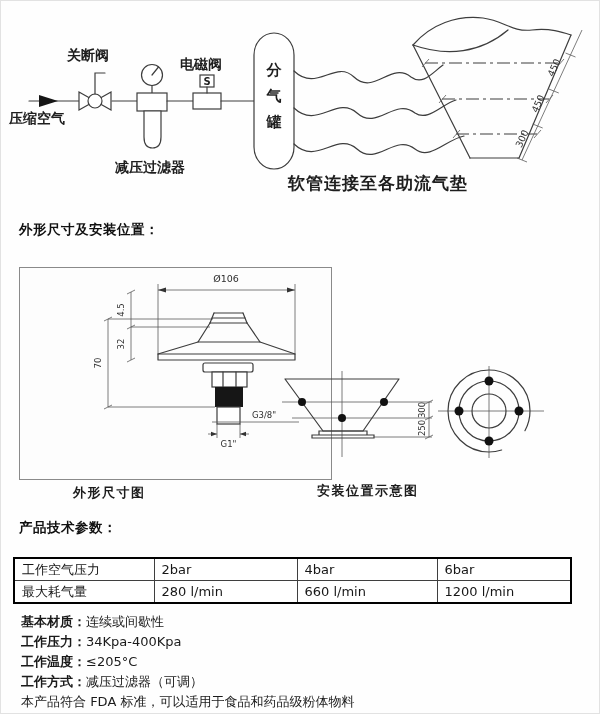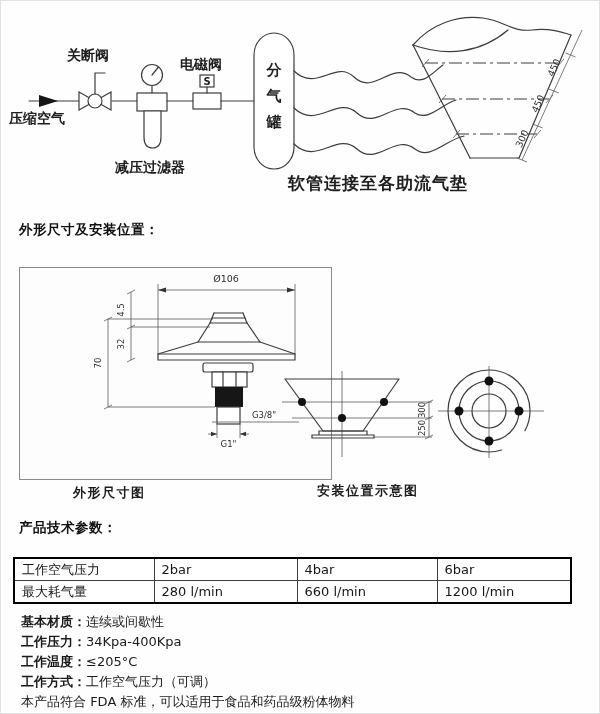--- a/index.html
+++ b/index.html
@@ -214,17 +214,17 @@
         <td>660 l/min</td>
         <td>1200 l/min</td>
       </tr>
     </tbody>
   </table>
 
   <div class="abs specs" style="left:20px;top:611px">
     <div><span class="sl">基本材质：</span><span>连续或间歇性</span></div>
     <div><span class="sl">工作压力：</span><span>34Kpa-400Kpa</span></div>
     <div><span class="sl">工作温度：</span><span>≤205°C</span></div>
-    <div><span class="sl">工作方式：</span><span>工作空气压力（可调）</span></div>
+    <div><span class="sl">工作方式：</span><span>减压过滤器（可调）</span></div>
     <div>本产品符合 FDA 标准，可以适用于食品和药品级粉体物料</div>
   </div>
 
 </div>
 
 </body></html>

